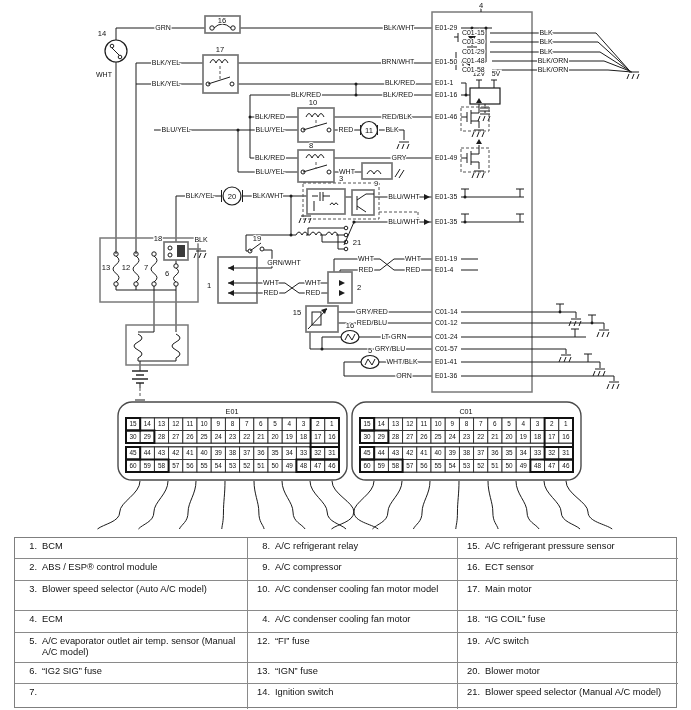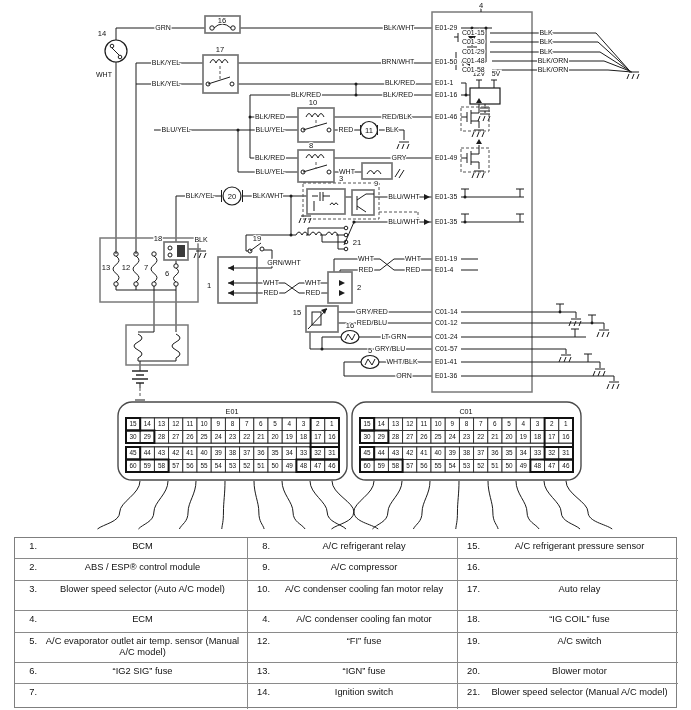--- a/index.html
+++ b/index.html
@@ -23,21 +23,21 @@
   .dot{fill:#1c1c1c;}
   #legend{position:absolute;left:14px;top:537px;width:663px;height:171px;
     display:grid;grid-template-columns:233px 210px 220px;
     grid-template-rows:21px 22px 30px 22px 30px 21px 25px;
     border:1px solid #7f7f7f;box-sizing:border-box;background:#fff;}
   .lcell{display:flex;align-items:flex-start;padding-top:3px;box-sizing:border-box;
     border-bottom:1px solid #8a8a8a;font-size:9.3px;line-height:10.6px;color:#111;}
   .lcell.c0,.lcell.c1{border-right:1px solid #8a8a8a;}
   .lcell.last{border-bottom:none;}
   .lnum{flex:0 0 22px;text-align:right;padding-right:5px;}
-  .ltxt{flex:1;padding-right:4px;text-align:center;}
+  .ltxt{flex:1;padding-right:4px;}
 </style>
 </head>
 <body>
 
 <svg id="diagram" width="691" height="536" viewBox="0 0 691 536">
   <defs>
     <g id="gnd">
         <path class="wire" d="M-5,0 H5 M-5,2 l-2,5 M0,2 l-2,5 M5,2 l-2,5"></path>
       </g>
     <g id="tb">
@@ -687,32 +687,33 @@
     <div class="lcell c0">
       <span class="lnum">2.</span>
       <span class="ltxt">ABS / ESP® control module</span>
     </div>
     <div class="lcell c1">
       <span class="lnum">9.</span>
       <span class="ltxt">A/C compressor</span>
     </div>
     <div class="lcell c2">
       <span class="lnum">16.</span>
+      <span class="ltxt">ECT sensor</span>
     </div>
     <div class="lcell c0">
       <span class="lnum">3.</span>
       <span class="ltxt">Blower speed selector (Auto A/C model)</span>
     </div>
     <div class="lcell c1">
       <span class="lnum">10.</span>
-      <span class="ltxt">A/C condenser cooling fan motor relay</span>
+      <span class="ltxt">A/C condenser cooling fan motor model</span>
     </div>
     <div class="lcell c2">
       <span class="lnum">17.</span>
-      <span class="ltxt">Auto relay</span>
+      <span class="ltxt">Main motor</span>
     </div>
     <div class="lcell c0">
       <span class="lnum">4.</span>
       <span class="ltxt">ECM</span>
     </div>
     <div class="lcell c1">
       <span class="lnum">4.</span>
       <span class="ltxt">A/C condenser cooling fan motor</span>
     </div>
     <div class="lcell c2">

